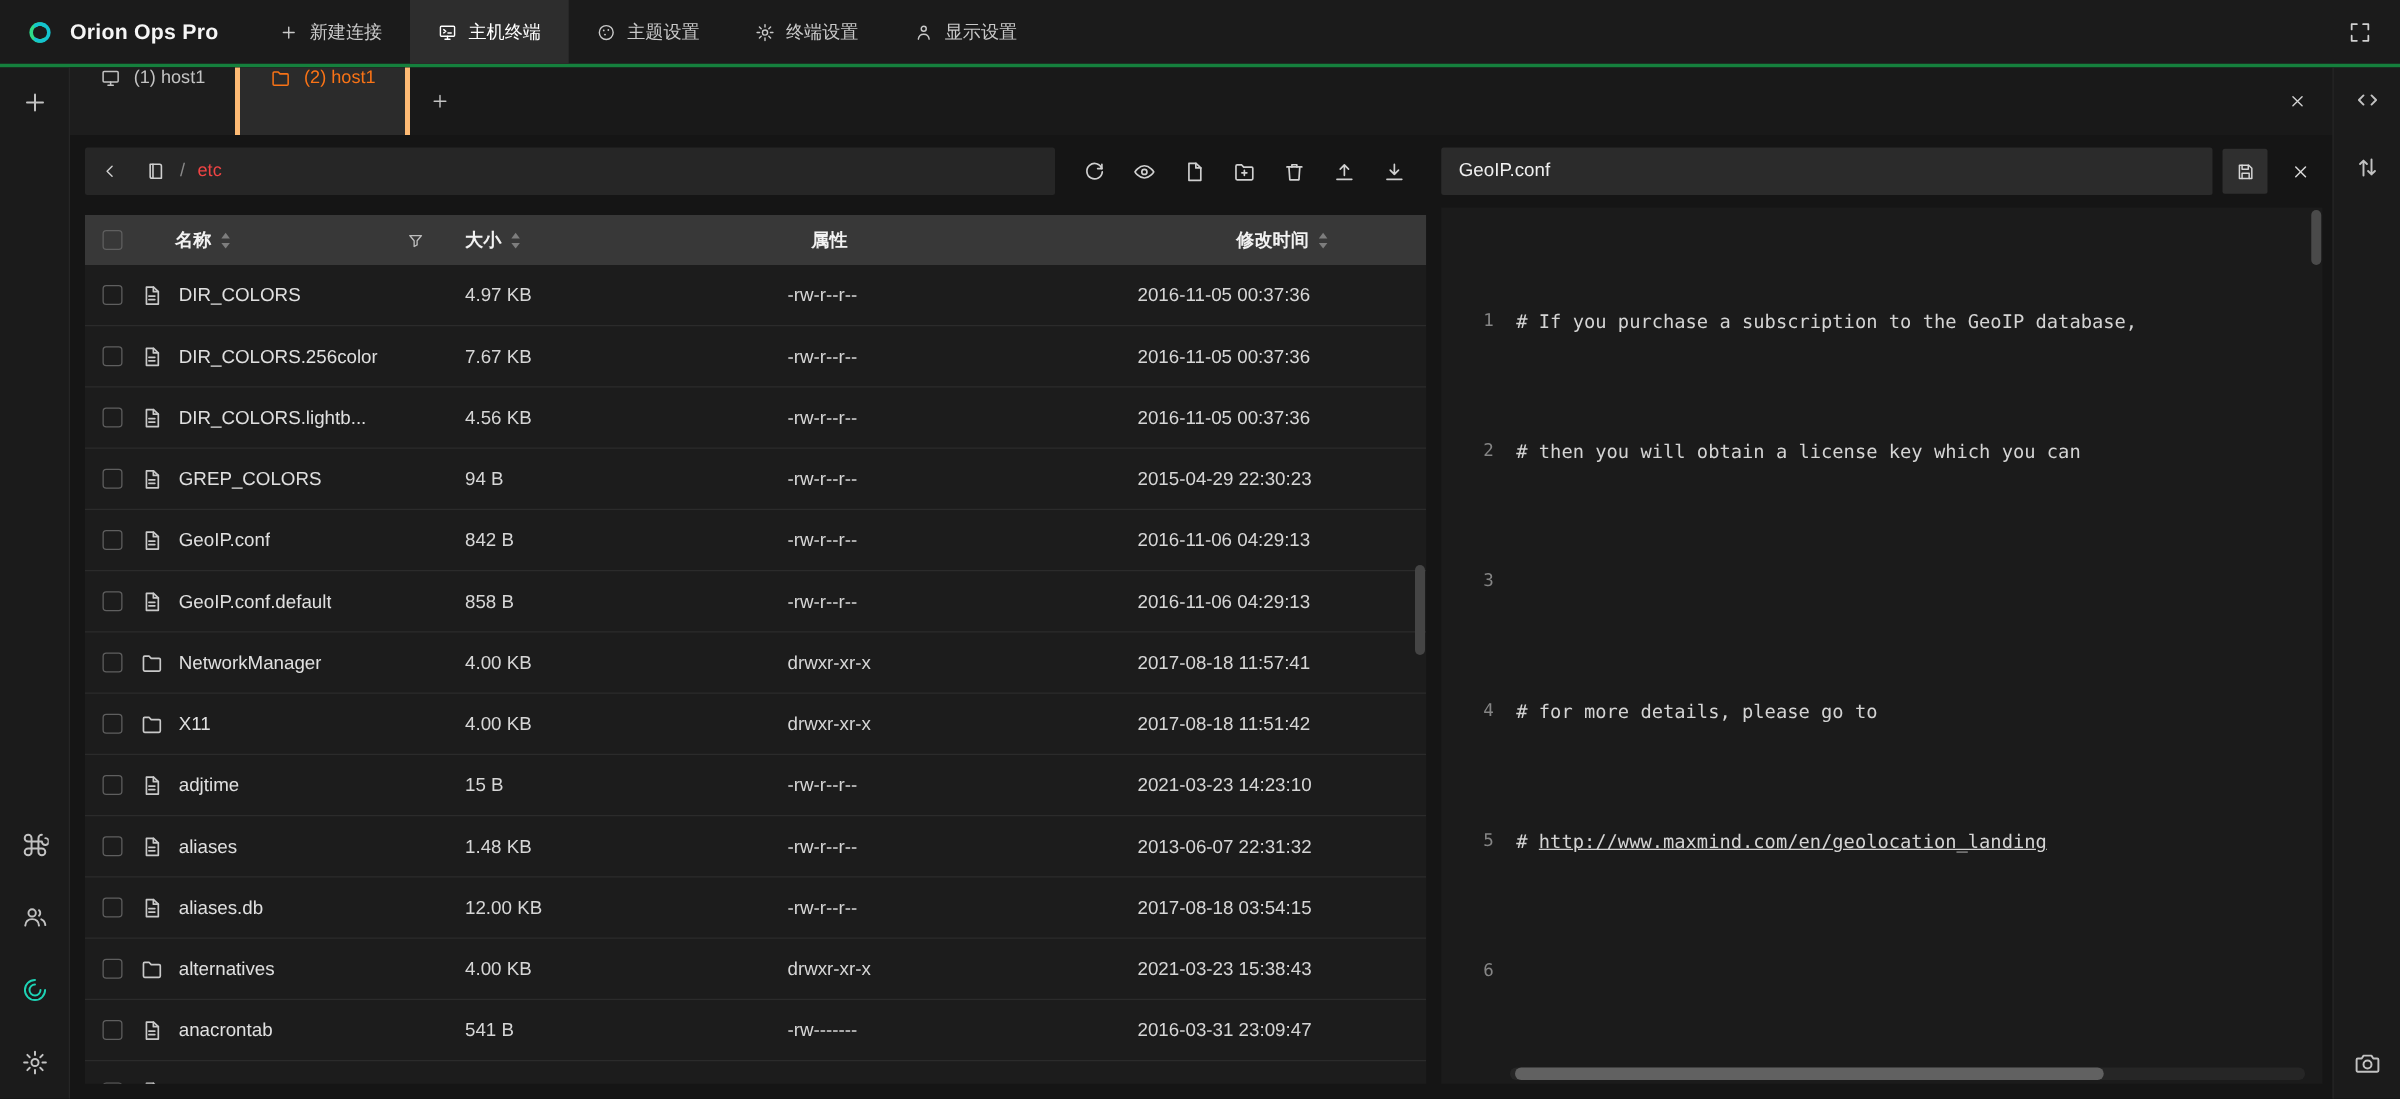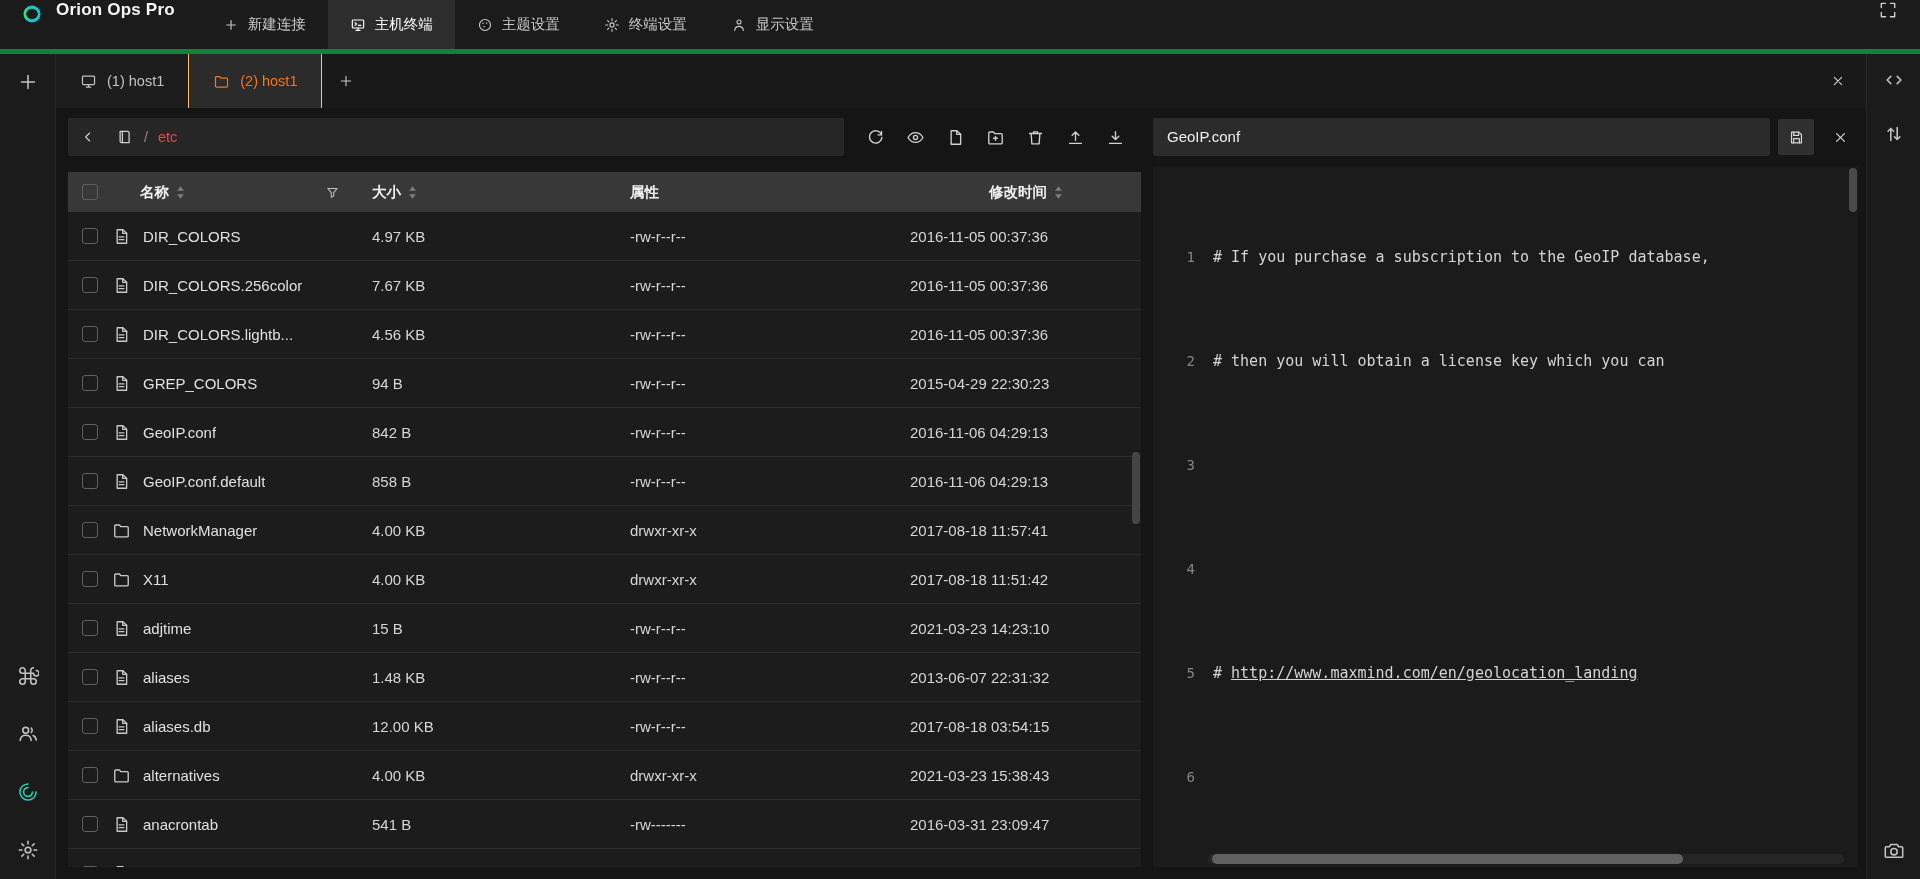--- a/index.html
+++ b/index.html
@@ -7,21 +7,21 @@
   body {
     background:#151515;
     font-family:"Liberation Sans","DejaVu Sans",sans-serif;
     color:#d9d9d9;
     font-size:14.5px;
     -webkit-user-select:none;
   }
   svg.ic { fill:none; stroke:currentColor; stroke-width:1.7; stroke-linecap:round; stroke-linejoin:round; display:block; }
 
   
-  .topbar { height:54px; background:#1b1b1b; display:flex; align-items:flex-start; border-bottom:5px solid #15803d; }
+  .topbar { height:54px; background:#1b1b1b; display:flex; align-items:center; border-bottom:3px solid #15803d; }
   .logo { margin-left:18px; width:28px; height:28px; }
   .app-title { font-size:17px; font-weight:700; color:#f5f5f5; margin:0 26px 0 10px; letter-spacing:.2px; }
   .menu { display:flex; height:100%; align-items:stretch; }
   .menu-item { display:flex; align-items:center; gap:9px; padding:0 22px; color:#c9c9c9; cursor:default; }
   .menu-item.active { background:#2d2d2d; color:#fff; }
   .menu-item .mi { width:16px; height:16px; }
   .topbar-right { margin-left:auto; margin-right:22px; color:#d0d0d0; }
   .topbar-right .mi { width:20px; height:20px; }
 
   
@@ -33,21 +33,21 @@
   .rail .rbtn svg { width:22px; height:22px; }
   .rail .spacer { margin-top:auto; }
   .rail.left .bottom-group { display:flex; flex-direction:column; gap:32px; margin-top:auto; }
   .rail .teal { color:#1ed3b5; }
   .rail.right .gap { margin-top:28px; }
 
   .workspace { flex:1; display:flex; flex-direction:column; min-width:0; }
 
   
   .tabbar { height:54px; background:#191919; display:flex; align-items:stretch; flex:none; }
-  .tab { display:flex; align-items:center; gap:10px; padding:0 24px; color:#c3c3c3; border-right:1px solid #fdba74; background:#1d1d1d; }
+  .tab { display:flex; gap:10px; padding:0 24px; color:#c3c3c3; border-right:4px solid #fdba74; background:#1d1d1d; }
   .tab.active { background:#2b2b2b; color:#f97316; }
   .tab .mi { width:17px; height:17px; }
   .tab-add { width:48px; display:flex; align-items:center; justify-content:center; color:#c3c3c3; }
   .tab-add svg { width:16px; height:16px; }
   .tabbar-right { margin-left:auto; display:flex; align-items:center; padding-right:20px; color:#cfcfcf; }
   .tabbar-right svg { width:16px; height:16px; }
 
   
   .content { flex:1; display:flex; gap:12px; padding:10px 8px 12px 12px; background:#151515; min-height:0; }
 
@@ -62,21 +62,21 @@
   .crumb-path { color:#ef4444; }
   .fm-actions { display:flex; gap:10px; margin-left:16px; }
   .tool-btn { width:30px; height:30px; display:flex; align-items:center; justify-content:center; color:#d0d0d0; border-radius:2px; }
   .tool-btn svg { width:19px; height:19px; }
 
   .fm-table { flex:1; background:#1c1c1c; position:relative; overflow:hidden; min-height:0; }
   .thead, .trow, .trow-partial { display:grid; grid-template-columns:44px 250px 268px 280px 1fr; align-items:center; }
   .thead { height:40px; background:#383838; font-weight:700; color:#f2f2f2; }
   .h-name { display:flex; align-items:center; gap:7px; padding-left:28px;text-align:right; }
   .h-size { display:flex; align-items:center; gap:7px; padding-left:10px; }
-  .h-attrs { padding-left:0; }
+  .h-attrs { padding-left:0;margin-left:19px; }
   .h-time { display:flex; align-items:center; gap:7px; justify-content:flex-end; padding-right:78px; }
   .carets { width:9px; height:15px; }
   .filter { margin-left:auto; margin-right:22px; width:15px; height:15px; color:#bdbdbd; }
   .c-check { display:flex; justify-content:center; }
   .checkbox { width:16px; height:16px; border:1.5px solid #5f5f5f; border-radius:3px; background:transparent; }
   .trow { height:49px; border-bottom:1px solid #2b2b2b; font-size:15px; color:#d6d6d6; }
   .trow-partial { height:49px; }
   .c-name { display:flex; align-items:center; gap:12px; min-width:0; }
   .c-name .fglyph { width:19px; height:19px; color:#c9c9c9; flex:none; }
   .c-name .fglyph svg { width:19px; height:19px; display:none; }
@@ -617,20 +617,21 @@
               <span class="lnum">2</span>
               <span class="ltext"><span># then you will obtain a license key which you can</span><span class="lnk"></span></span>
             </div>
           
             <div class="cline">
               <span class="lnum">3</span>
             </div>
           
             <div class="cline">
               <span class="lnum">4</span>
+              <span class="ltext"><span># for more details, please go to</span><span class="lnk"></span></span>
             </div>
           
             <div class="cline">
               <span class="lnum">5</span>
               <span class="ltext"><span># </span><span class="lnk">http://www.maxmind.com/en/geolocation_landing</span></span>
             </div>
           
             <div class="cline">
               <span class="lnum">6</span>
               <span class="ltext"><span></span><span class="lnk"></span></span>

